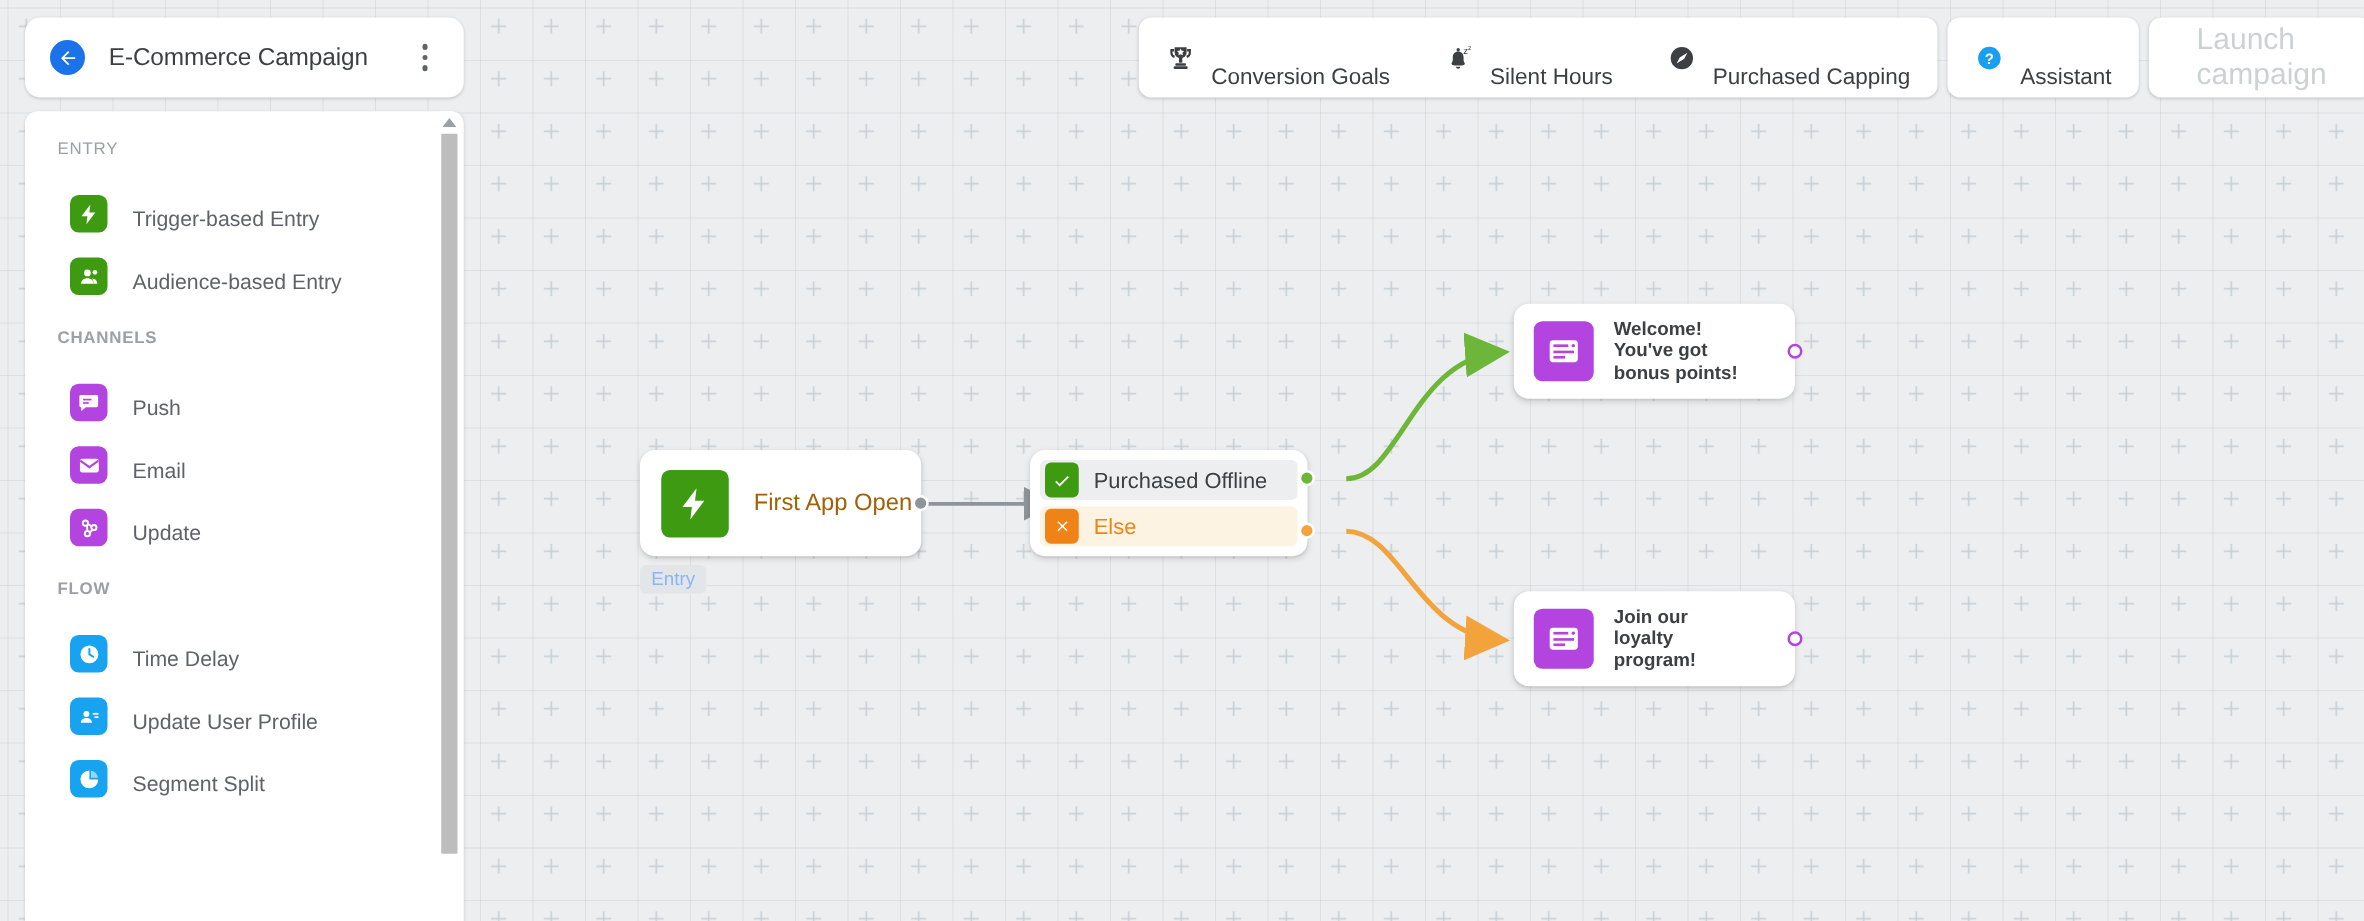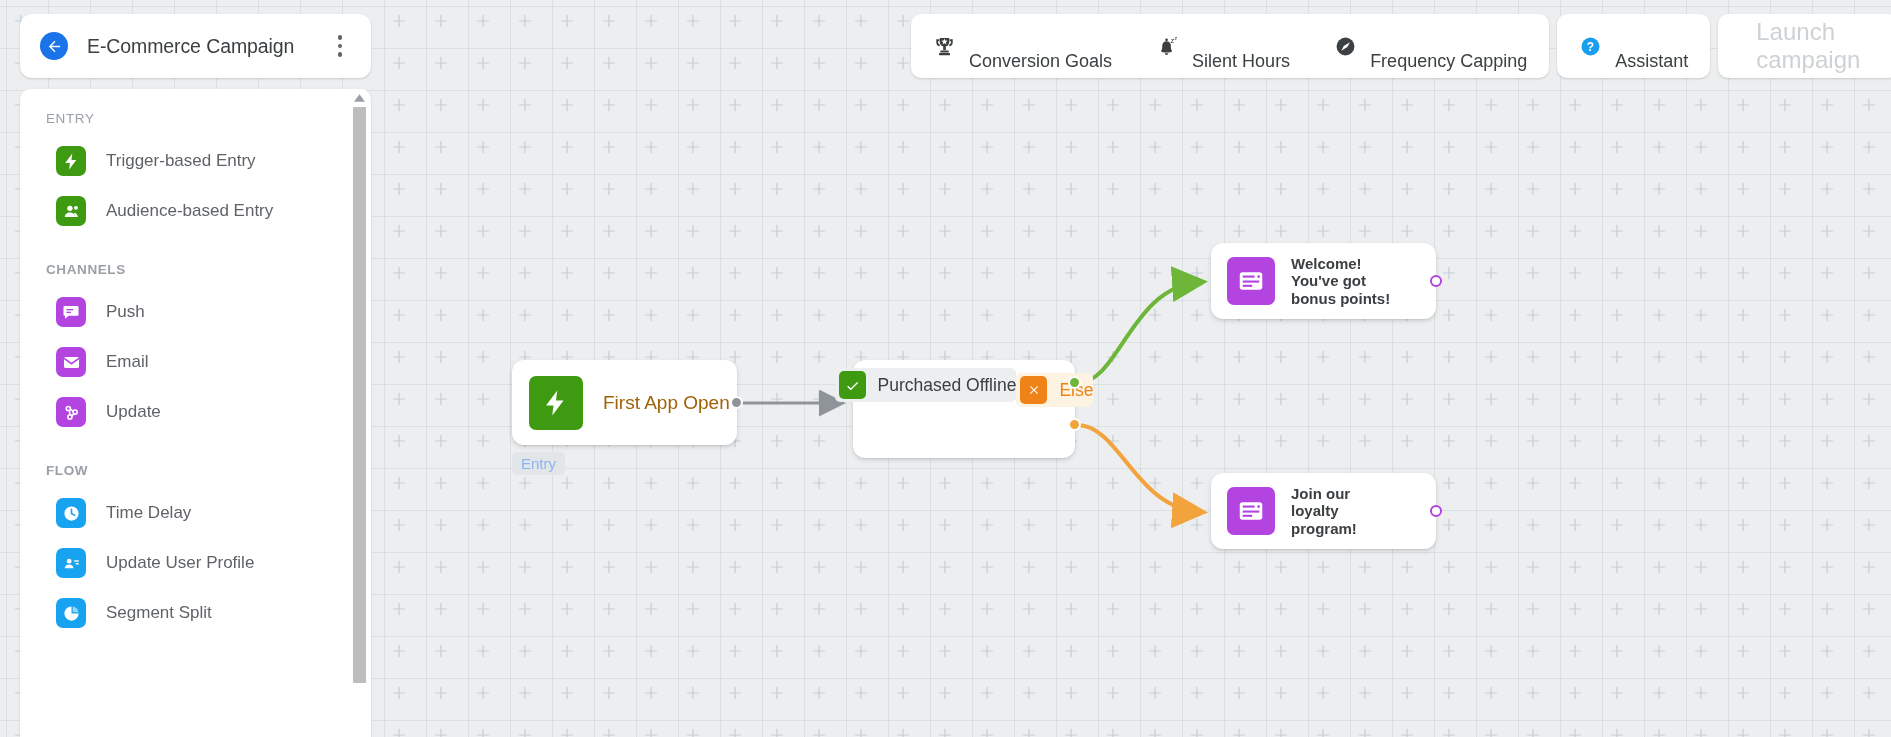--- a/index.html
+++ b/index.html
@@ -93,21 +93,21 @@
     font-size: 13.5px;
     color: #9aa0a6;
     letter-spacing: 0.6px;
     padding: 0 0 0 26px;
     margin: 0 0 10px 0;
     text-transform: uppercase;
   }
   .group-title.spaced { margin-top: 26px; font-weight: bold; }
   .palette-item {
     display: flex;
-    align-items: center;
+    align-items: flex-end;
     height: 50px;
     padding-left: 36px;
     cursor: grab;
   }
   .pi-icon {
     width: 30px; height: 30px;
     border-radius: 7px;
     display: flex; align-items: center; justify-content: center;
     flex: none;
   }
@@ -224,24 +224,24 @@
     left: 512px; top: 452px;
     background: #e3e6e8;
     color: #8ab4f8;
     font-size: 15px;
     padding: 3px 9px;
     border-radius: 5px;
     z-index: 10;
   }
 
   #node-split {
-    left: 853px; top: 360px;
-    width: 222px; height: 98px;
+    left: 824px; top: 360px;
+    width: 222px; height: 85px;
     padding: 8px;
-    display: flex; flex-direction: row; justify-content: center;
+    display: flex; flex-direction: column; justify-content: center;
   }
   .branch {
     display: flex; align-items: center;
     height: 34px;
     border-radius: 5px;
     padding-left: 4px;
     cursor: pointer;
   }
   .branch.yes { background: #eceef0; }
   .branch.else { background: #fdf3e3; margin-top: 5px; }
@@ -474,21 +474,21 @@
         <span class="tbl">Silent Hours</span>
       </div>
 
       <div class="tb-btn">
         <span class="tbi">
           <svg width="23" height="23" viewBox="0 0 24 24">
             <circle cx="12" cy="12" r="9.3" fill="#3c4043"></circle>
             <path d="M16.6 7.6 L10.2 11.4 L7.6 16.4 L14 12.6 z" fill="#ffffff"></path>
           </svg>
         </span>
-        <span class="tbl">Frequency Capping</span>
+        <span class="tbl">Purchased Capping</span>
       </div>
     </div>
 
     <div class="tb-group">
       <div class="tb-btn">
         <span class="tbi">
           <svg width="23" height="23" viewBox="0 0 24 24">
             <circle cx="12" cy="12" r="9.4" fill="#1a9ff0"></circle>
             <text x="12" y="16.6" text-anchor="middle" font-size="12.5" font-weight="bold" font-family="Liberation Sans, sans-serif" fill="#ffffff">?</text>
           </svg>

